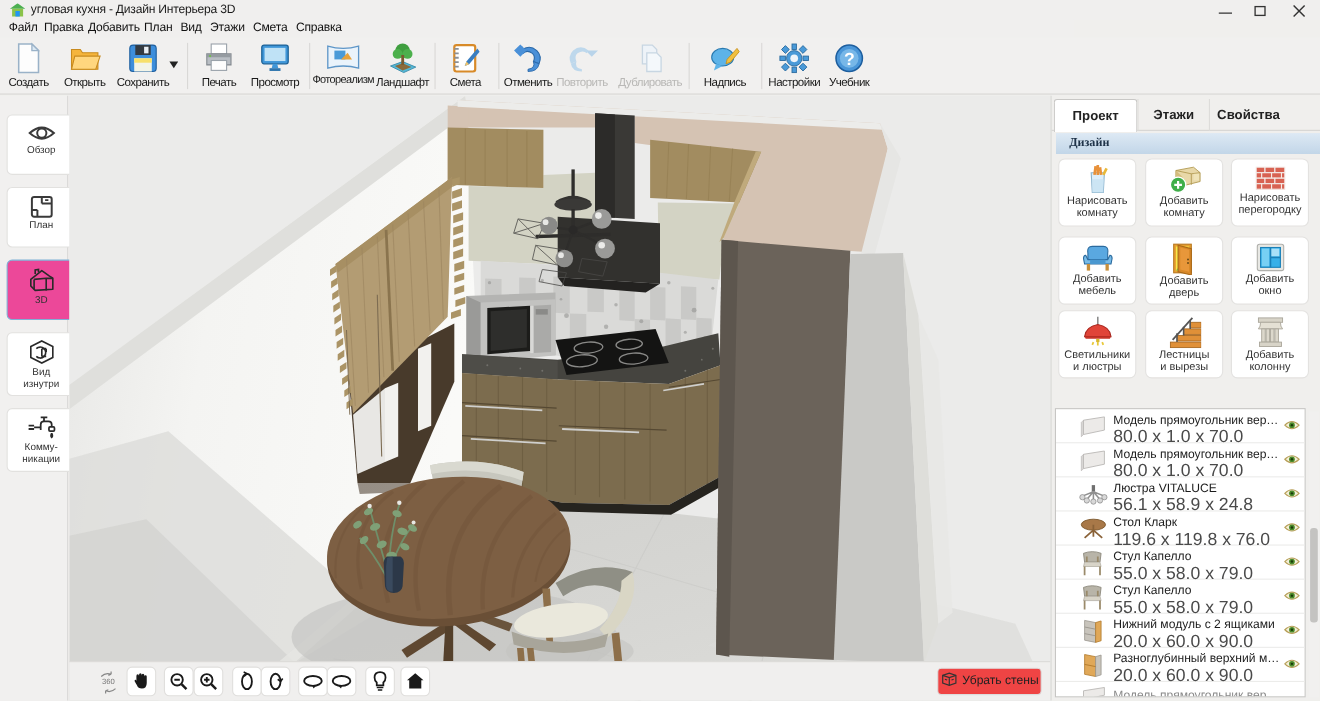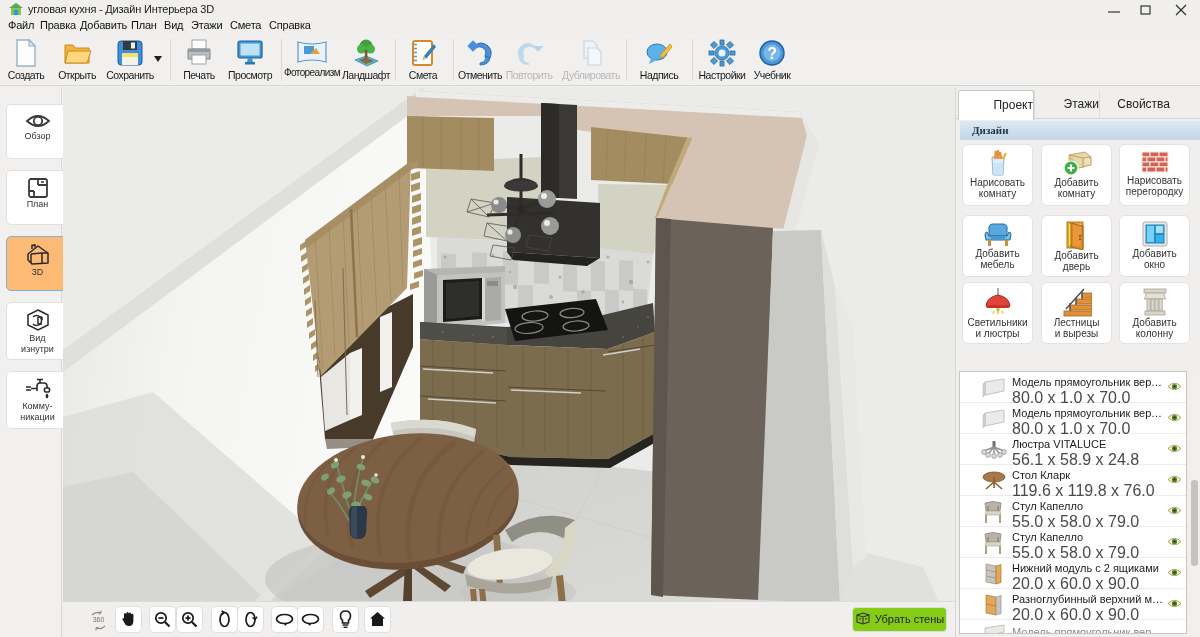--- a/index.html
+++ b/index.html
@@ -16,30 +16,30 @@
   #toolbar { position:absolute; left:0; top:34px; width:1200px; height:52px; background:#f1f0ef; border-bottom:1px solid #d7d6d4; }
   .tbtn { position:absolute; text-align:center; font-size:10.5px; letter-spacing:-0.5px; color:#1a1a1a; }
   .tbtn svg { display:block; margin:0 auto; }
   .tbtn .lbl { margin-top:1px; }
   .tbtn.dis { color:#b9b8b6; }
   .tsep { position:absolute; top:5px; width:1px; height:42px; background:#d9d8d6; }
   
   #sidebar { position:absolute; left:0; top:87px; width:62px; height:550px; background:#f1f0ef; border-right:1px solid #d9d8d6; }
   .sbtn { position:absolute; left:6px; width:63px; background:#fff; border:1px solid #e2e1df; border-radius:5px; text-align:center; font-size:9px; color:#333; }
   .sbtn svg { display:block; margin:6px auto 0; }
-  .sbtn.sel { background:#fdba74; border:1px solid #7fb0d6; }
+  .sbtn.sel { background:#ec4899; border:1px solid #7fb0d6; }
   
   #viewport { position:absolute; left:63px; top:87px; width:892px; height:550px; background:#ebebea; overflow:hidden; }
   #vbottom { position:absolute; left:63px; top:601px; width:892px; height:36px; background:#f0efee; border-top:1px solid #dbdad8; }
   .vbtn { position:absolute; top:4px; width:27px; height:27px; background:#fff; border:1px solid #e0dfdd; border-radius:5px; }
   .vbtn svg { display:block; margin:3px auto; }
-  #removewalls { position:absolute; top:5px; left:789px; width:95px; height:25px; background:#84cc16; border:1px solid #ddd; border-radius:4px; font-size:11px; color:#222; text-align:center; line-height:23px; }
+  #removewalls { position:absolute; top:5px; left:789px; width:95px; height:25px; background:#ef4444; border:1px solid #ddd; border-radius:4px; font-size:11px; color:#222; text-align:center; line-height:23px; }
   
   #rpanel { position:absolute; left:955px; top:87px; width:245px; height:550px; background:#f0efed; border-left:1px solid #d8d7d5; }
-  .rtab { position:absolute; top:3px; height:29px; font-size:12px; color:#222; text-align:right; line-height:29px; }
+  .rtab { position:absolute; top:3px; height:29px; font-size:12px; color:#222; text-align:center; line-height:29px;font-weight:bold; }
   #tabrow { position:absolute; left:0; top:0; width:245px; height:32px; border-bottom:1px solid #d5d4d2; }
   .hdr { position:absolute; left:4px; width:245px; height:19px; background:linear-gradient(#dde9f4,#c2d6e8); font-size:11px; font-weight:bold; color:#20344a; line-height:19px;font-family:Liberation Serif, serif; }
   .gbtn { position:absolute; width:71px; height:62px; background:#fff; border:1px solid #e3e2e0; border-radius:6px; text-align:center; font-size:10px; color:#333; }
   .gbtn svg { display:block; margin:4px auto 0; }
   
   #olist { position:absolute; left:3px; top:284px; width:228px; height:263px; background:#fff; border:1px solid #c7c6c4; overflow:hidden; }
   .orow { position:absolute; left:0; width:228px; height:31px; border-bottom:1px solid #ececea; }
   .orow .nm { position:absolute; left:52px; top:4px; font-size:11px; color:#1c1c1c; white-space:nowrap; width:155px; overflow:hidden; text-overflow:ellipsis; }
   .orow .dm { position:absolute; left:52px; top:17px; font-size:16px; color:#4a4a4a; white-space:nowrap;text-align:right; }
   .orow svg.ic { position:absolute; left:20px; top:3px; }

